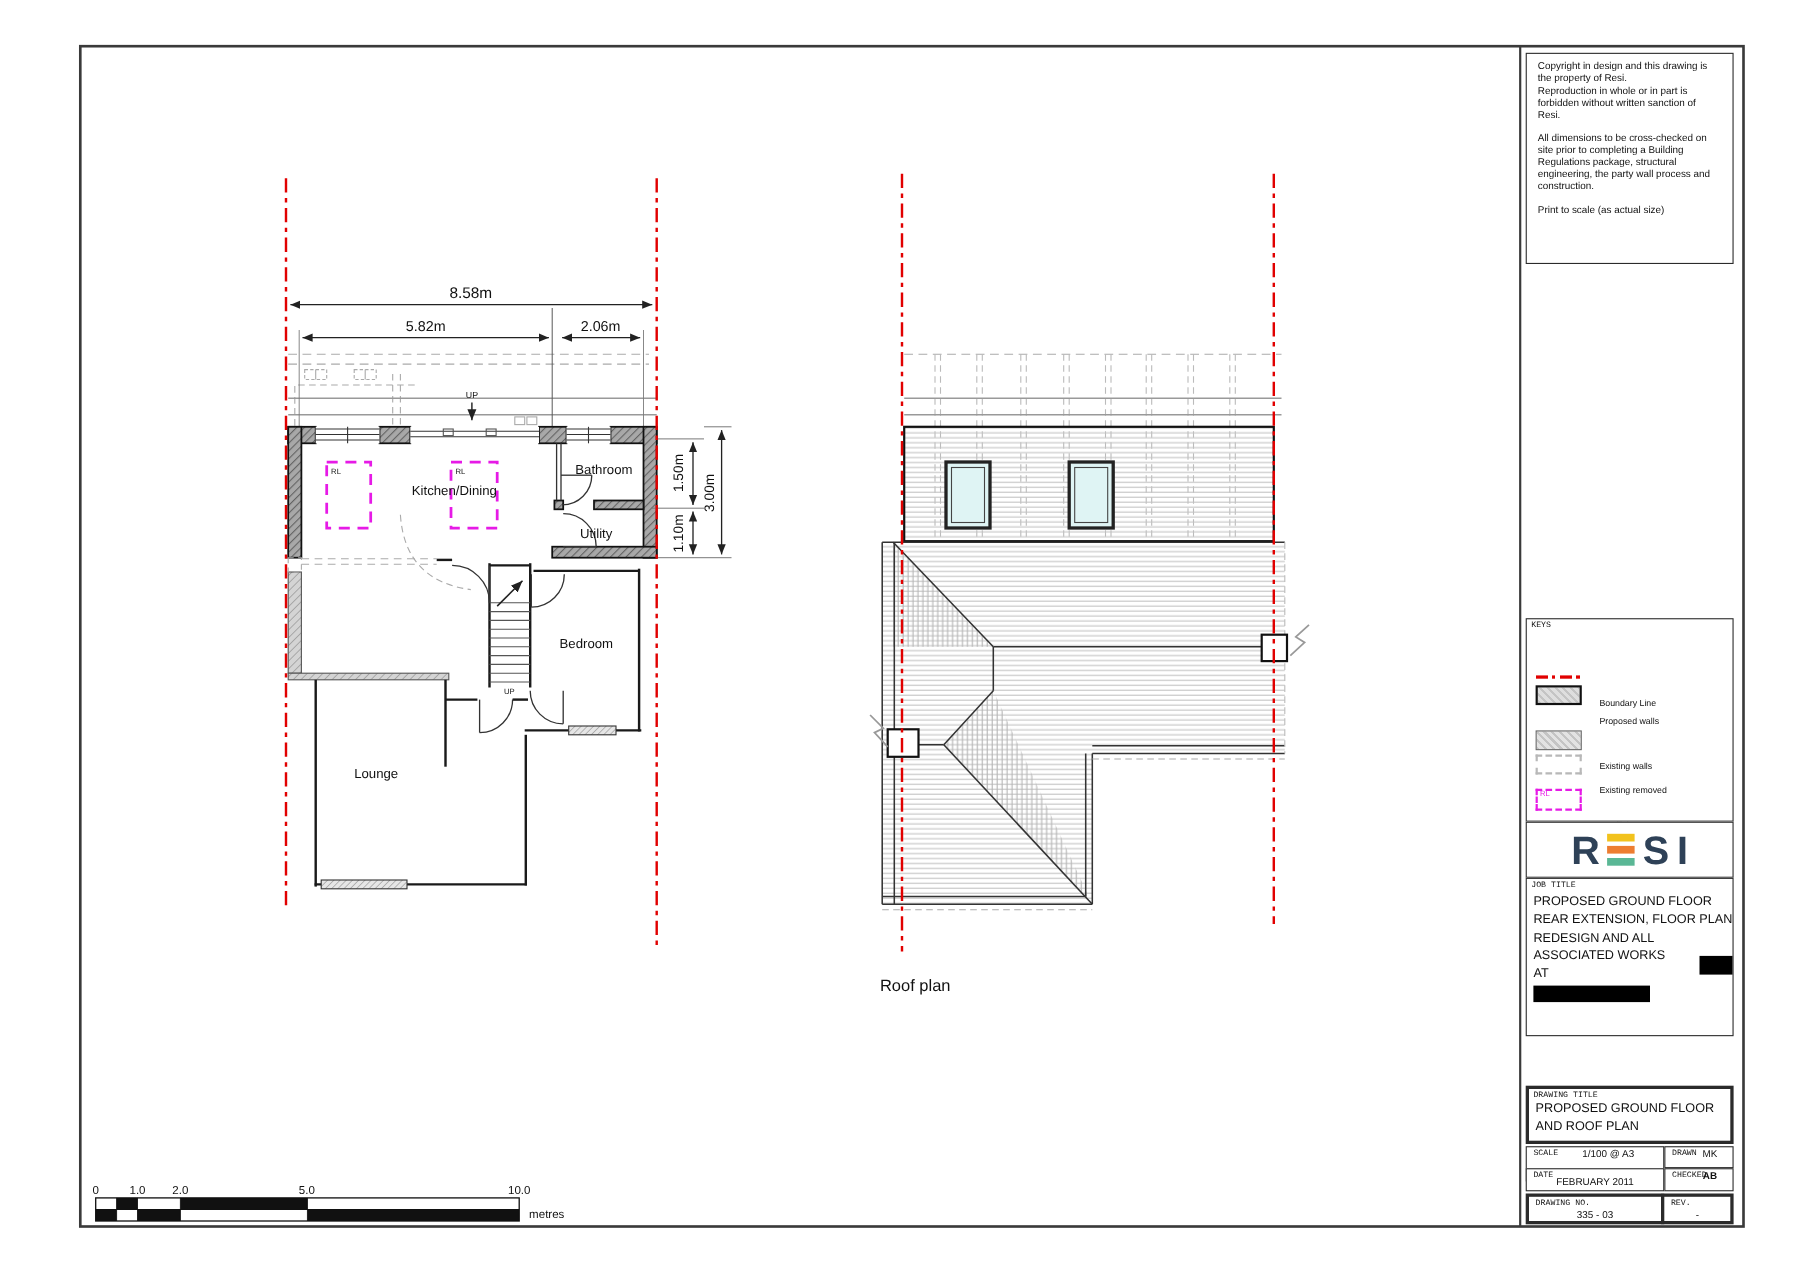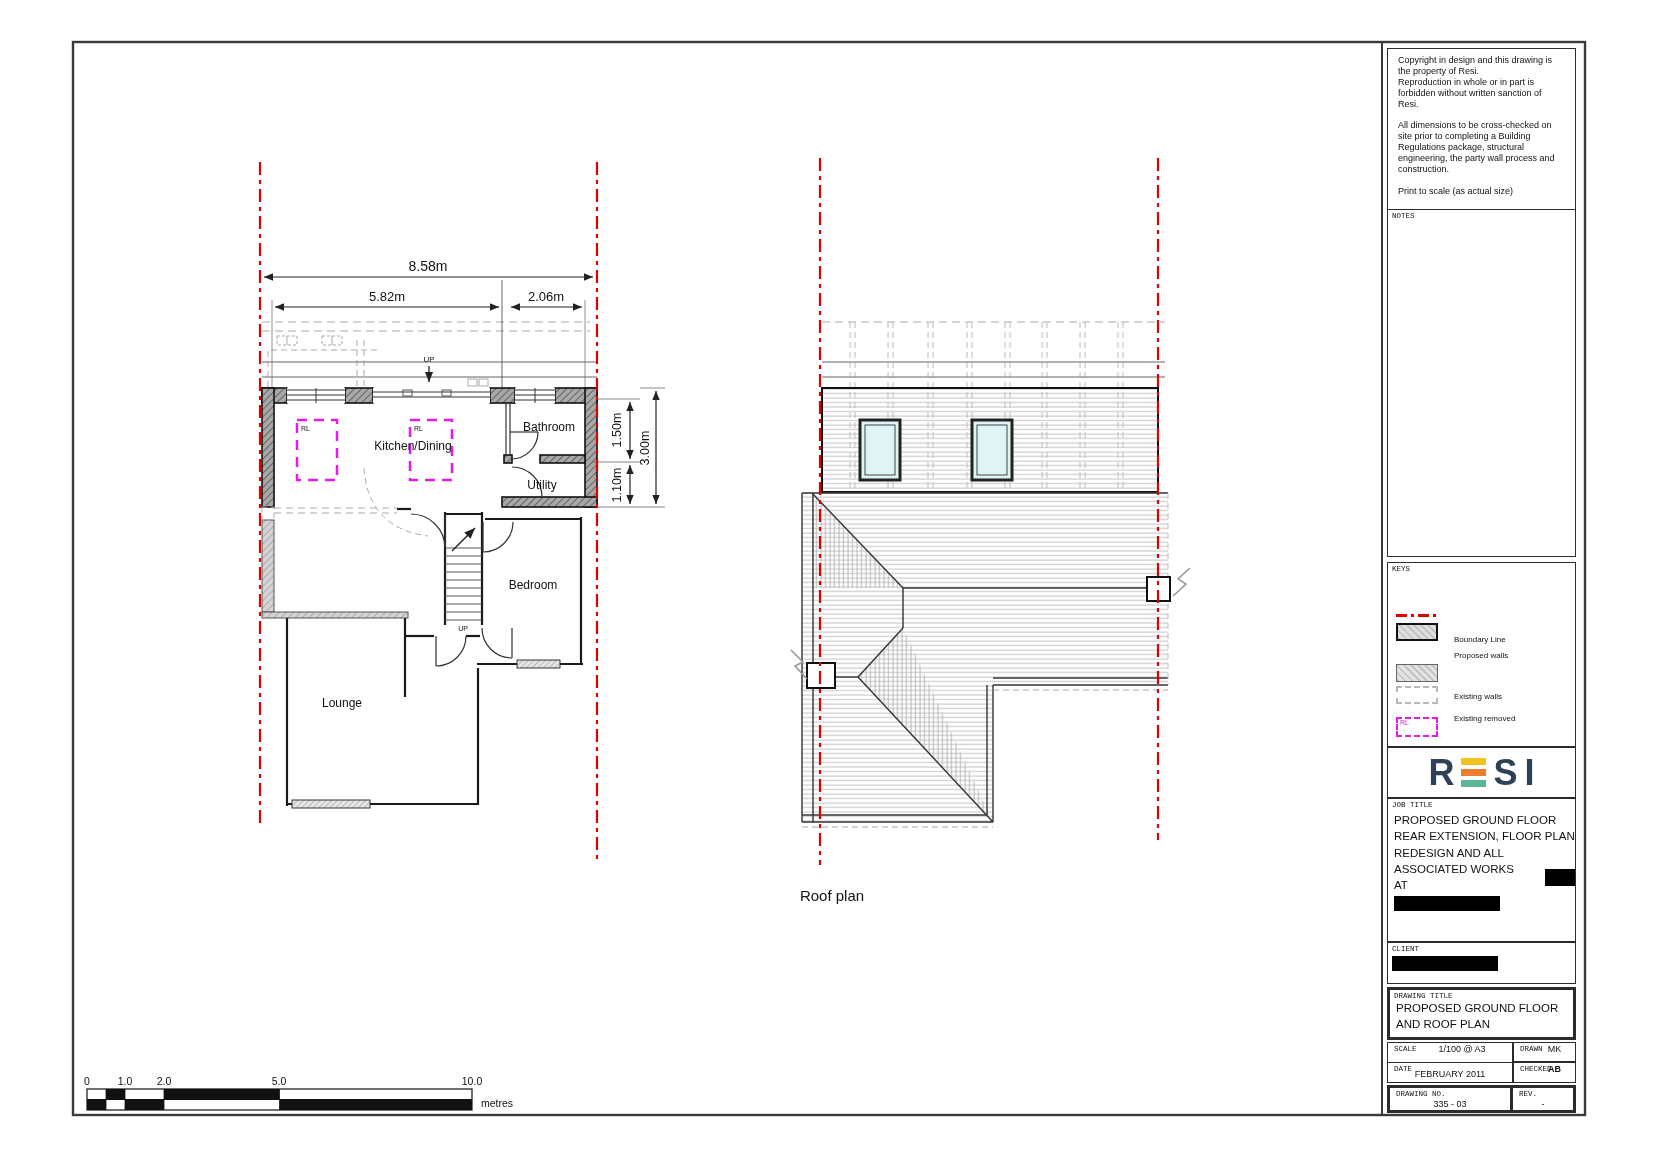--- a/index.html
+++ b/index.html
@@ -338,23 +338,20 @@
       <div>All dimensions to be cross-checked on</div>
       <div>site prior to completing a Building</div>
       <div>Regulations package, structural</div>
       <div>engineering, the party wall process and</div>
       <div>construction.</div>
       <div></div>
       <div>Print to scale (as actual size)</div>
     </div>
   </div>
 
-  <div class="tb-box" style="top:209px;height:348px;">
-    <div class="tb-label">NOTES</div>
-  </div>
 
   <div class="tb-box" style="top:562px;height:185px;">
     <div class="tb-label">KEYS</div>
     <div class="key-row" style="top:24px;">
       <div class="key-icon k-boundary"></div>
       <span class="key-text">Boundary Line</span>
     </div>
     <div class="key-row" style="top:40px;">
       <div class="key-icon k-proposed"></div>
       <span class="key-text">Proposed walls</span>
@@ -395,24 +392,20 @@
       <div>REAR EXTENSION, FLOOR PLAN</div>
       <div>REDESIGN AND ALL</div>
       <div class="jt4">
           <span>ASSOCIATED WORKS AT</span>
         <span class="redact" style="width:30px;height:17px;"></span>
         </div>
       <div class="redact" style="width:106px;height:15px;margin-top:3px;"></div>
     </div>
   </div>
 
-  <div class="tb-box" style="top:942px;height:42px;">
-    <div class="tb-label">CLIENT</div>
-    <div class="redact" style="width:106px;height:15px;margin:2px 0 0 4px;"></div>
-  </div>
 
   <div class="tb-box tb-thick" style="top:987px;height:53px;">
     <div class="tb-label">DRAWING TITLE</div>
     <div class="big-lines" style="padding-top:0;line-height:16px;">
       <div>PROPOSED GROUND FLOOR</div>
       <div>AND ROOF PLAN</div>
     </div>
   </div>
 
   <div class="tb-box fcell" style="top:1042px;height:32px;width:126px;">

